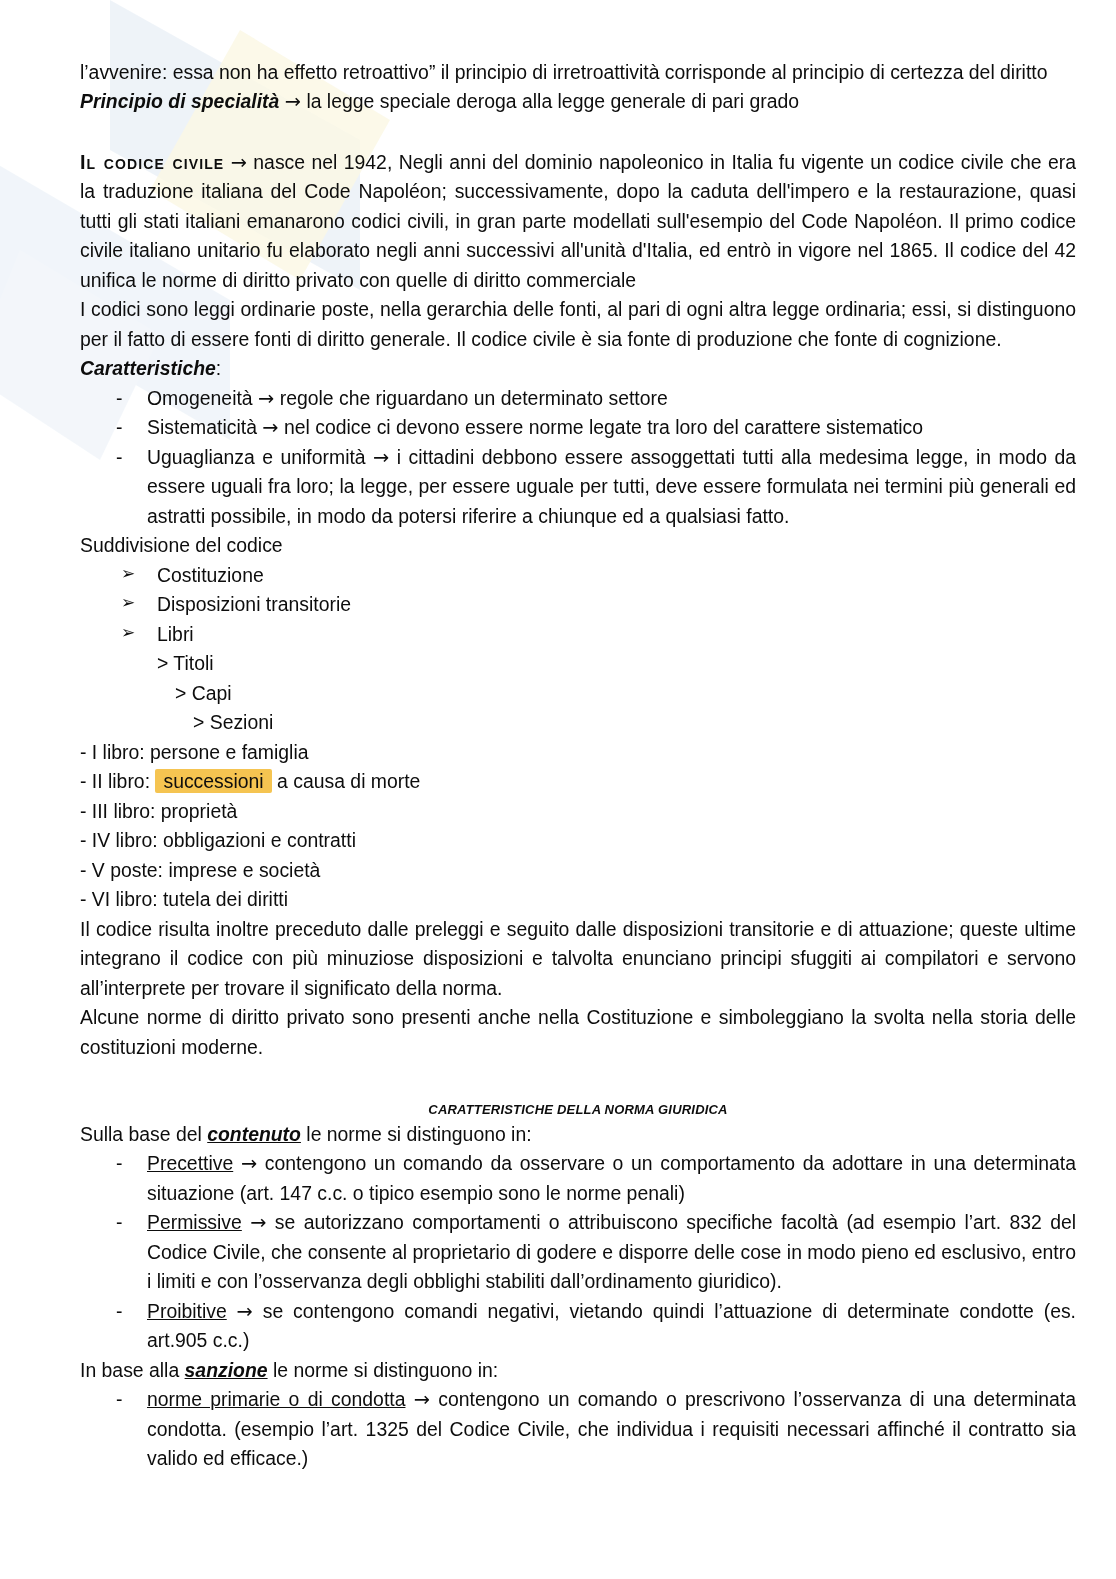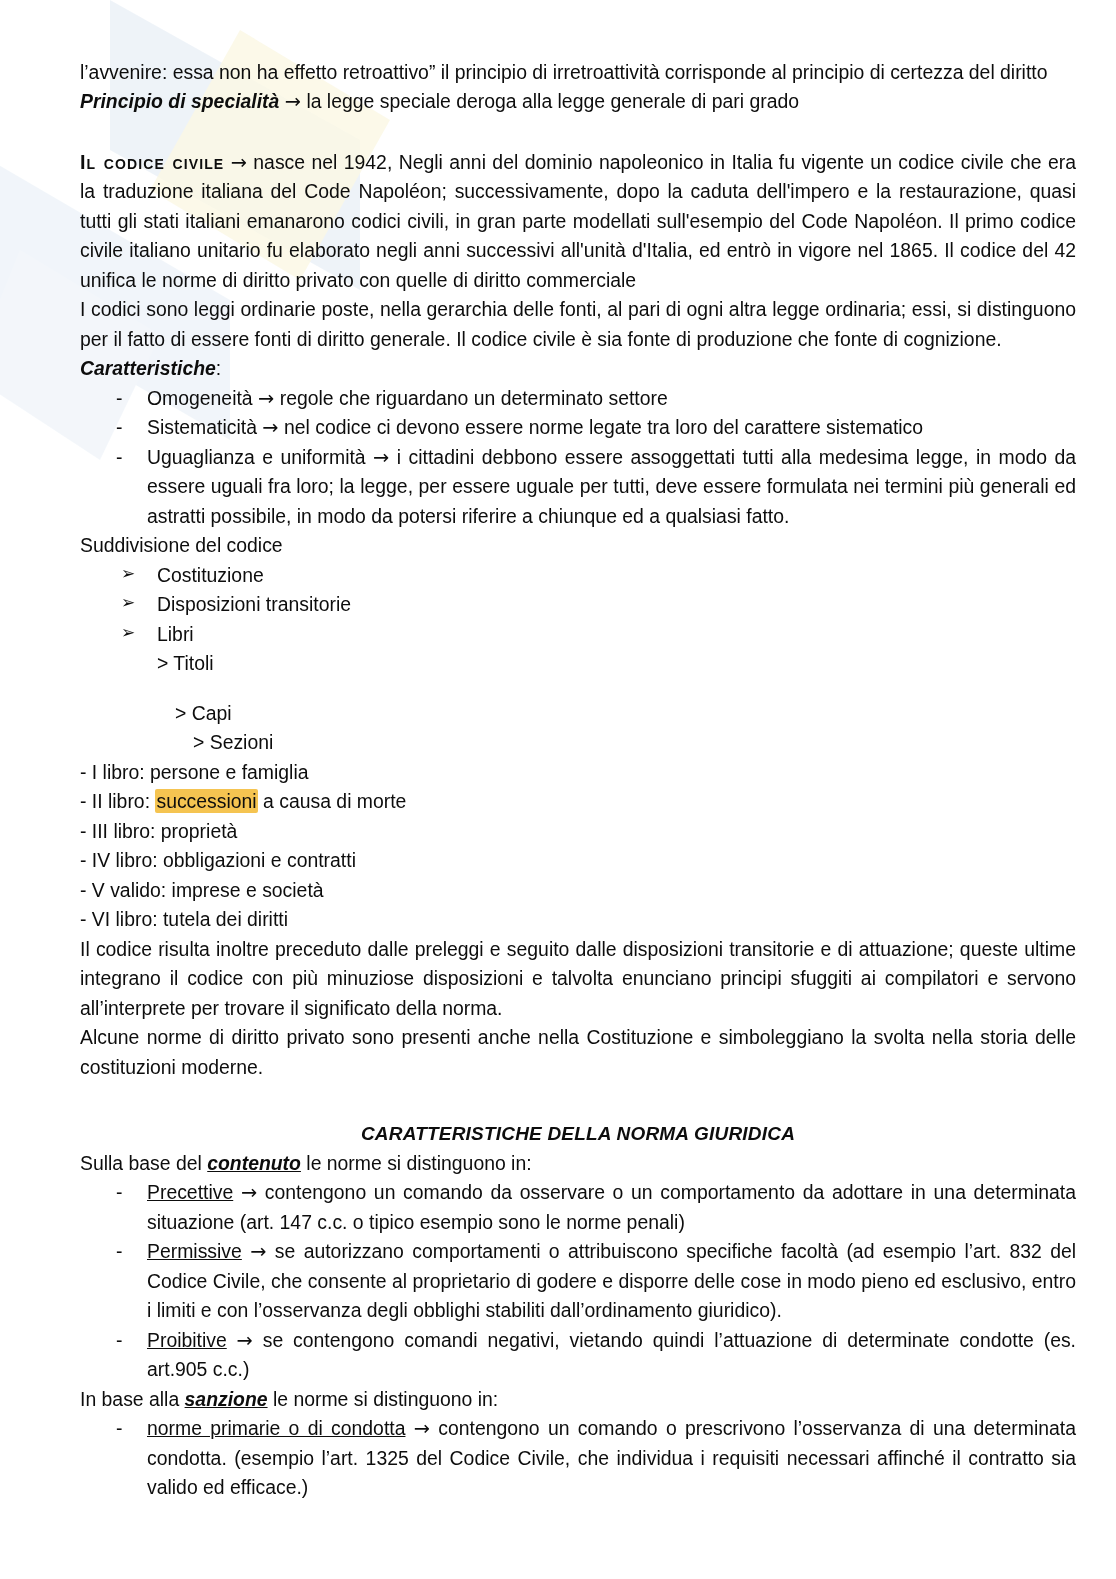--- a/index.html
+++ b/index.html
@@ -53,21 +53,21 @@
   .biu { font-weight: bold; font-style: italic; text-decoration: underline; }
   .iu  { text-decoration: underline; }
   .smallcaps {
     font-weight: bold;
     font-variant: small-caps;
     letter-spacing: 1.1px;
     font-size: 19.8px;
   }
   .hl {
     background-color: #f5c451;
-    padding: 1px 1px;
+    padding: 1px 8px;
     border-radius: 2px;
   }
   .arrow { font-family: "DejaVu Sans", sans-serif; }
 
   
   .dash-list { margin: 0; padding: 0; list-style: none; }
   .dash-item {
     position: relative;
     padding-left: 67px;
     margin: 0;
@@ -88,29 +88,29 @@
     position: absolute;
     left: 41px;
     top: 0;
     font-family: "DejaVu Sans", sans-serif;
     font-size: 17px;
   }
 
   
   .gt-row { margin: 0; }
   .gt-1 { padding-left: 77px; }
-  .gt-2 { padding-left: 95px; margin-top: 20px; }
+  .gt-2 { padding-left: 95px; }
   .gt-3 { padding-left: 113px; }
 
   
   .center-head {
     text-align: center;
     font-weight: bold;
     font-style: italic;
-    font-size: 19px;
+    font-size: 13px;
     letter-spacing: 0.2px;
   }
 </style>
 </head>
 <body>
 
 <div id="page">
 
   <div id="watermark">
     <svg viewBox="0 0 560 560" xmlns="http://www.w3.org/2000/svg">
@@ -194,21 +194,21 @@
     <p>
       <span>- II libro: </span><span class="hl">successioni</span><span> a causa di morte</span>
     </p>
     <p>
       <span>- III libro: </span><span>proprietà</span>
     </p>
     <p>
       <span>- IV libro: </span><span>obbligazioni e contratti</span>
     </p>
     <p>
-      <span>-  V valido: </span><span>imprese e società</span>
+      <span>-  V poste: </span><span>imprese e società</span>
     </p>
     <p>
       <span>-  VI libro: </span><span>tutela dei diritti</span>
     </p>
 
     <p class="just">Il codice risulta inoltre preceduto dalle preleggi e seguito dalle disposizioni transitorie e di attuazione; queste ultime integrano il codice con più minuziose disposizioni e talvolta enunciano principi sfuggiti ai compilatori e servono all’interprete per trovare il significato della norma.</p>
 
     <p class="just">Alcune norme di diritto privato sono presenti anche nella Costituzione e simboleggiano la svolta nella storia delle costituzioni moderne.</p>
 
     <div class="spacer-xl"></div>

